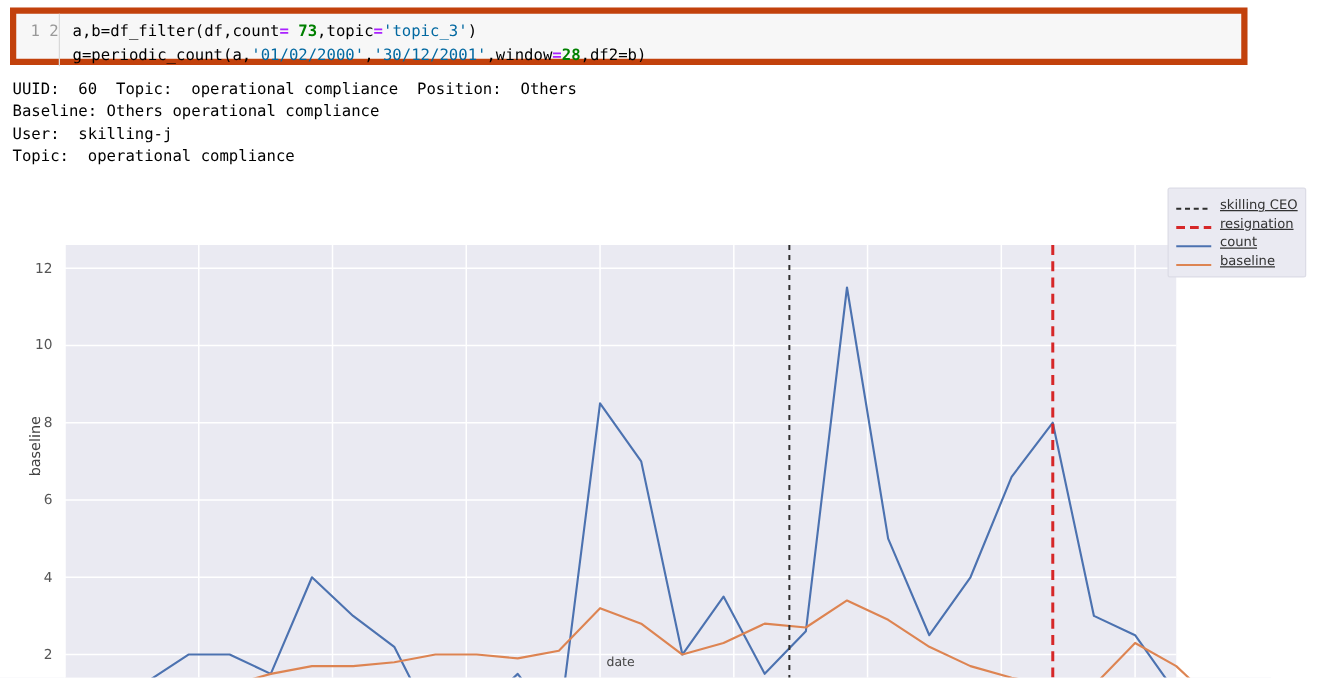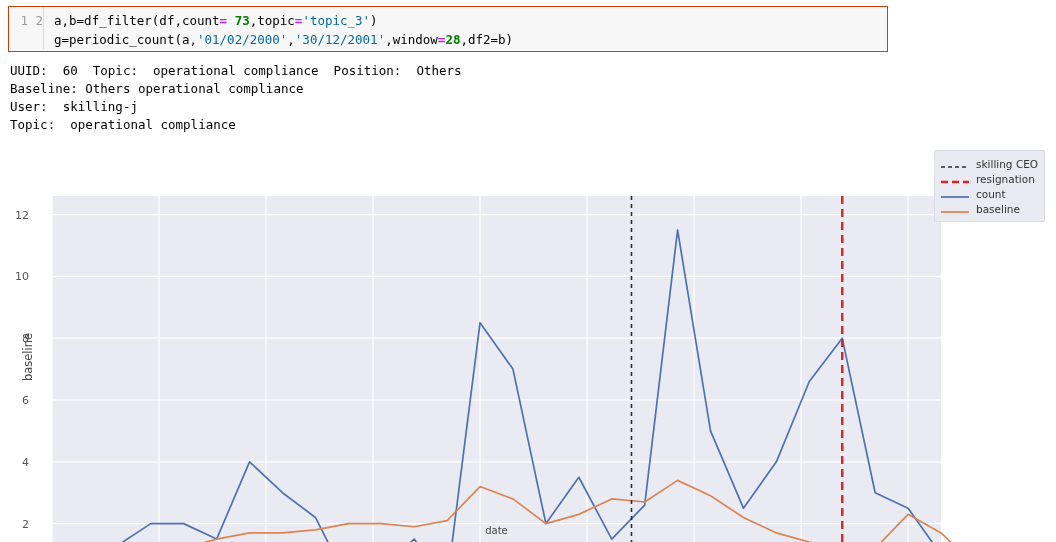--- a/index.html
+++ b/index.html
@@ -13,24 +13,24 @@
     font-family: "DejaVu Sans", sans-serif;
     overflow: hidden;
     position: relative;
   }
 
   
   #code-cell {
     position: absolute;
     left: 8px;
     top: 6px;
-    width: 880px;
+    width: 990px;
     height: 46px;
     background: #f7f7f7;
-    border: 1px solid #c2410c;
+    border: 5px solid #c2410c;
     box-sizing: border-box;
     display: flex;
     align-items: flex-start;
   }
   #gutter {
     width: 34px;
     padding-top: 4px;
     text-align: right;
     color: #999999;
     font-family: "DejaVu Sans Mono", monospace;
@@ -91,21 +91,21 @@
   svg.plot-svg {
     position: absolute;
     left: 0;
     top: 0;
     overflow: visible;
   }
 
   
   .ytick {
     position: absolute;
-    right: 16px;
+    right: 3px;
     transform: translateY(-50%);
     font-size: 11px;
     color: #555555;
     font-family: "DejaVu Sans", sans-serif;
     text-align: right;
   }
   #ytick-col {
     position: absolute;
     left: 0px;
     top: 56px;
@@ -162,20 +162,21 @@
     width: 30px;
     height: 12px;
     margin-right: 6px;
     flex: 0 0 30px;
   }
   .legend-text {
     font-size: 10.5px;
     color: #333333;
     font-family: "DejaVu Sans", sans-serif;
     white-space: nowrap;
+    text-decoration: underline;
   }
 </style>
 </head>
 <body>
 
 <div id="code-cell">
   <div id="gutter"><span>1</span>
 <span>2</span></div>
   <div id="code-body"><span><span>a,b=df_filter(df,count</span><span class="tok-op">=</span><span class="tok-num"> 73</span><span>,topic</span><span class="tok-op">=</span><span class="tok-str">'topic_3'</span><span>)</span></span>
 <span><span>g=periodic_count(a,</span><span class="tok-str">'01/02/2000'</span><span>,</span><span class="tok-str">'30/12/2001'</span><span>,window</span><span class="tok-op">=</span><span class="tok-num">28</span><span>,df2=b)</span></span></div>

